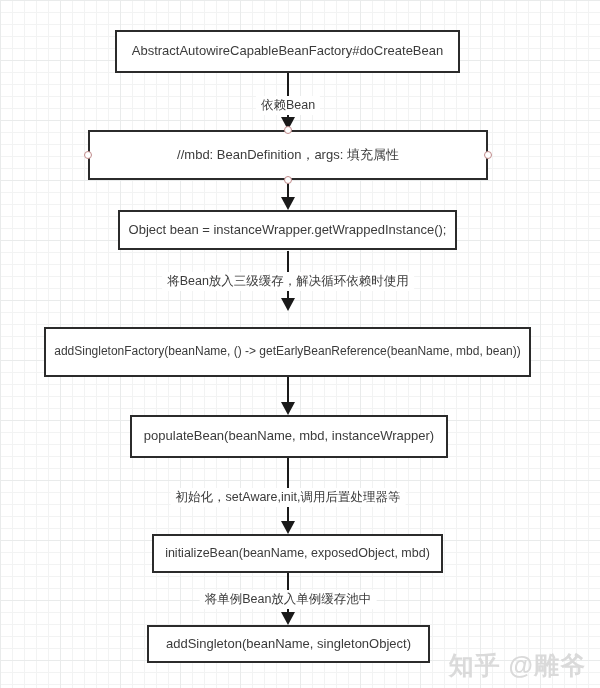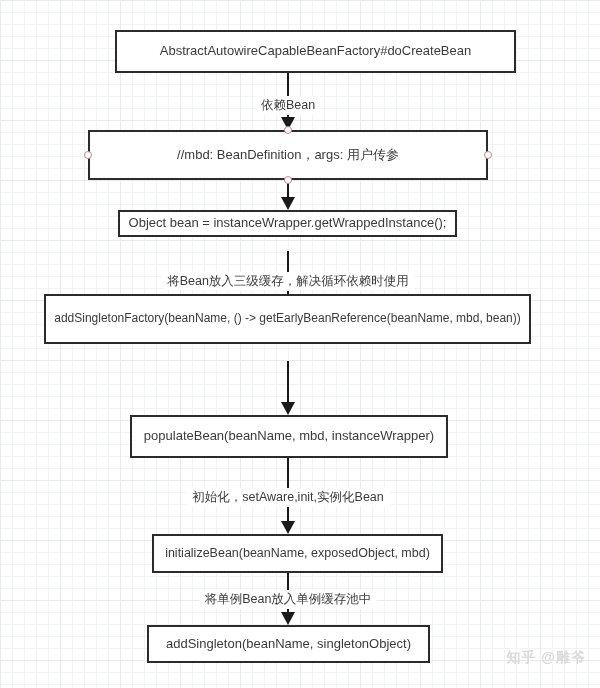--- a/index.html
+++ b/index.html
@@ -28,24 +28,24 @@
     flex-direction:column;
     align-items:center;
     justify-content:center;
     text-align:center;
     color:#3b3b3b;
     font-size:13px;
     line-height:1.45;
     white-space:nowrap;
     z-index:2;
   }
-  .n0{left:115px;top:30px;width:401px;height:43px;}
+  .n0{left:115px;top:30px;width:345px;height:43px;}
   .n1{left:88px;top:130px;width:400px;height:50px;}
-  .n2{left:118px;top:210px;width:339px;height:27px;}
-  .n3{left:44px;top:294px;width:487px;height:50px;font-size:12px;}
+  .n2{left:118px;top:210px;width:339px;height:40px;}
+  .n3{left:44px;top:327px;width:487px;height:50px;font-size:12px;}
   .n4{left:130px;top:415px;width:318px;height:43px;}
   .n5{left:152px;top:534px;width:291px;height:39px;font-size:12.5px;}
   .n6{left:147px;top:625px;width:283px;height:38px;}
   .edge-line{
     position:absolute;
     left:287px;width:2px;
     background:#1a1a1a;
     z-index:1;
   }
   .e0{top:73px;height:45px;}
@@ -95,21 +95,21 @@
     z-index:4;
   }
   .h-top{left:284px;top:126px;}
   .h-bottom{left:284px;top:176px;}
   .h-left{left:84px;top:151px;}
   .h-right{left:484px;top:151px;}
   .watermark{
     position:absolute;
     right:14px;top:649px;
     color:#dadada;
-    font-size:14px;
+    font-size:25px;
     font-weight:700;
     letter-spacing:1px;
     z-index:5;
   }
 </style>
 </head>
 <body>
 
 <div class="canvas">
 
@@ -122,29 +122,29 @@
 
   <div class="arrowhead a0"></div>
   <div class="arrowhead a1"></div>
   <div class="arrowhead a2"></div>
   <div class="arrowhead a3"></div>
   <div class="arrowhead a4"></div>
   <div class="arrowhead a5"></div>
 
   <div class="edge-label l0">依赖Bean</div>
   <div class="edge-label l2">将Bean放入三级缓存，解决循环依赖时使用</div>
-  <div class="edge-label l4">初始化，setAware,init,实例化Bean</div>
+  <div class="edge-label l4">初始化，setAware,init,调用后置处理器等</div>
   <div class="edge-label l5">将单例Bean放入单例缓存池中</div>
 
   <div class="node n0">
     <div>AbstractAutowireCapableBeanFactory#doCreateBean</div>
   </div>
 
   <div class="node n1">
-    <div>//mbd: BeanDefinition，args: 用户传参</div>
+    <div>//mbd: BeanDefinition，args: 填充属性</div>
   </div>
 
   <div class="node n2">
     <div>Object bean = instanceWrapper.getWrappedInstance();</div>
   </div>
 
   <div class="node n3">
     <div>addSingletonFactory(beanName, () -&gt; getEarlyBeanReference(beanName, mbd, bean))</div>
   </div>
 

